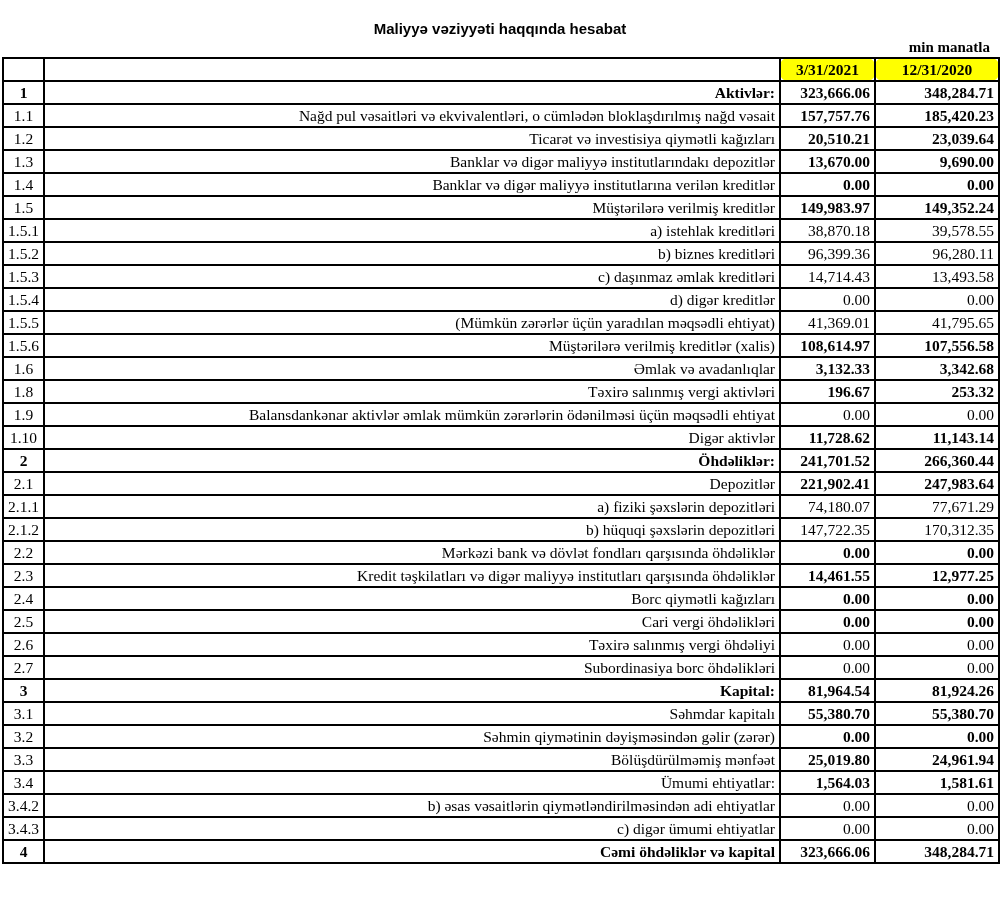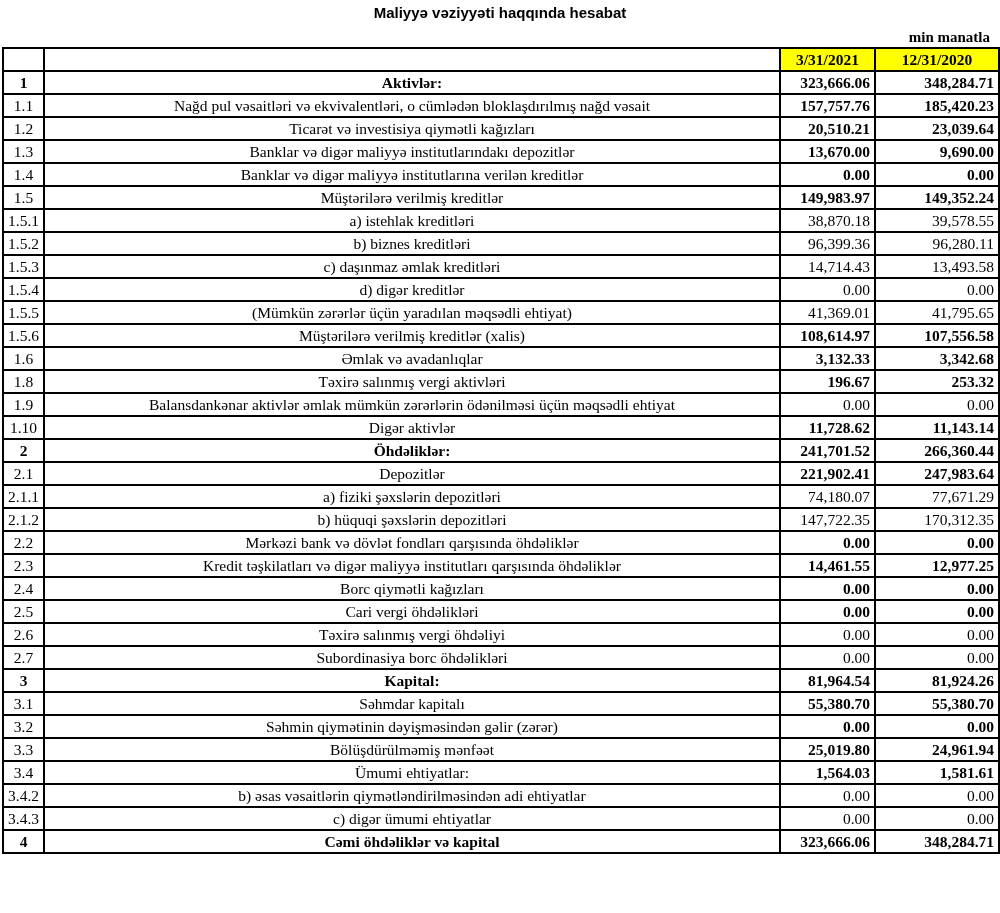--- a/index.html
+++ b/index.html
@@ -5,42 +5,42 @@
   html,body{margin:0;padding:0;}
   body{
     width:1000px;height:913px;background:#ffffff;color:#000;
     font-family:"Liberation Serif","DejaVu Serif",serif;
     overflow:hidden;
   }
   .page-title{
     text-align:center;
     font-family:"Liberation Sans","DejaVu Sans",sans-serif;
     font-weight:bold;font-size:15px;line-height:18px;
-    padding-top:4px;
+    padding-top:20px;
   }
   .unit-note{
     text-align:right;font-weight:bold;font-size:15px;line-height:17px;
-    padding-right:10px;margin-top:7px;
+    padding-right:10px;margin-top:1px;
   }
   table.fin{
     border-collapse:collapse;table-layout:fixed;
     width:996px;margin-left:2px;margin-top:1px;
   }
   table.fin td{
     border:2px solid #000;
     height:21px;
     font-size:15.5px;line-height:21px;
     padding:0 4px;
     overflow:hidden;white-space:nowrap;
   }
   td.c-no{text-align:center;padding:0 2px;font-size:15px;}
-  td.c-label{text-align:center;}
+  td.c-label{text-align:right;}
   td.c-val{text-align:right;font-size:15px;}
   td.hdr{
-    background:#FFFF00;text-align:center;font-weight:bold;font-size:15px;
+    background:#FFFF00;text-align:center;font-weight:bold;font-size:15px;border-radius:8px;
   }
   .b{font-weight:bold;}
 </style>
 </head>
 <body>
 
 <div class="page-title">Maliyyə vəziyyəti haqqında hesabat</div>
 <div class="unit-note">min manatla</div>
 
 <table class="fin">

